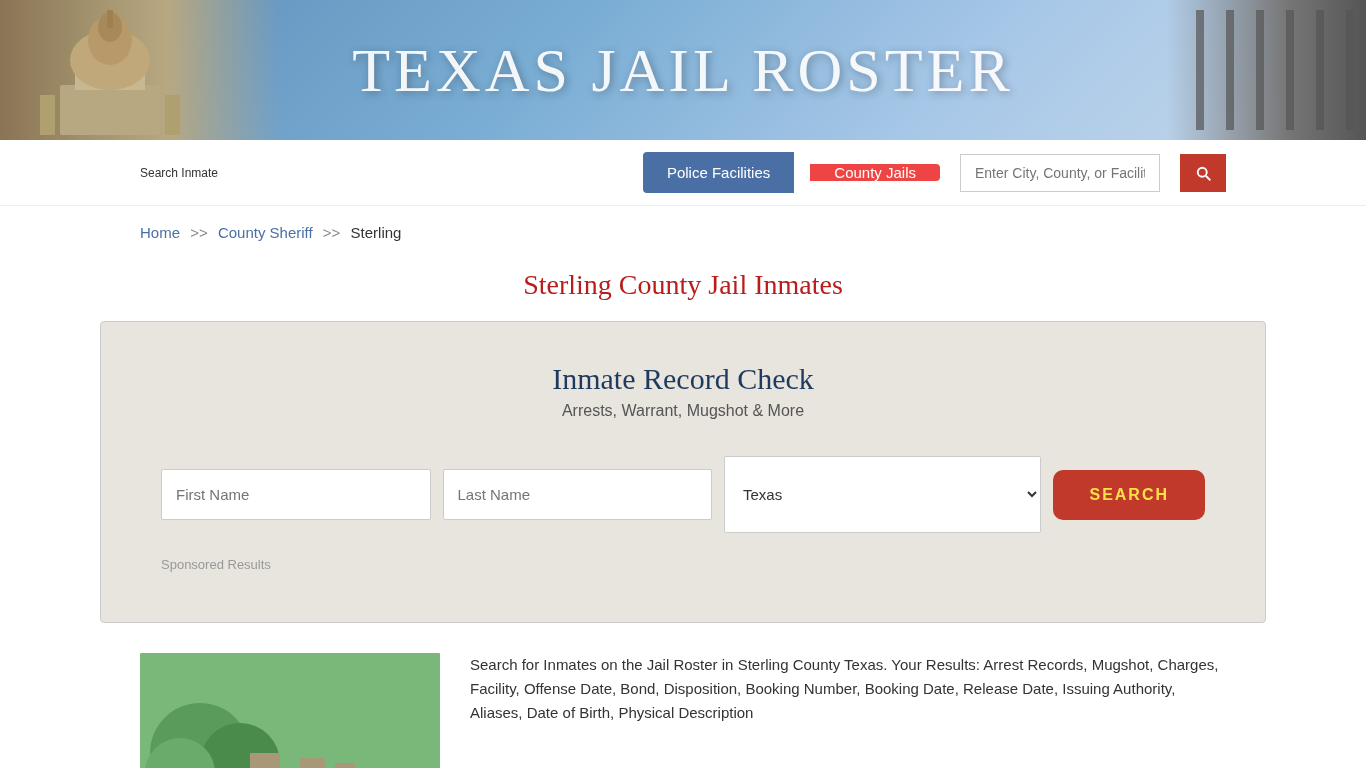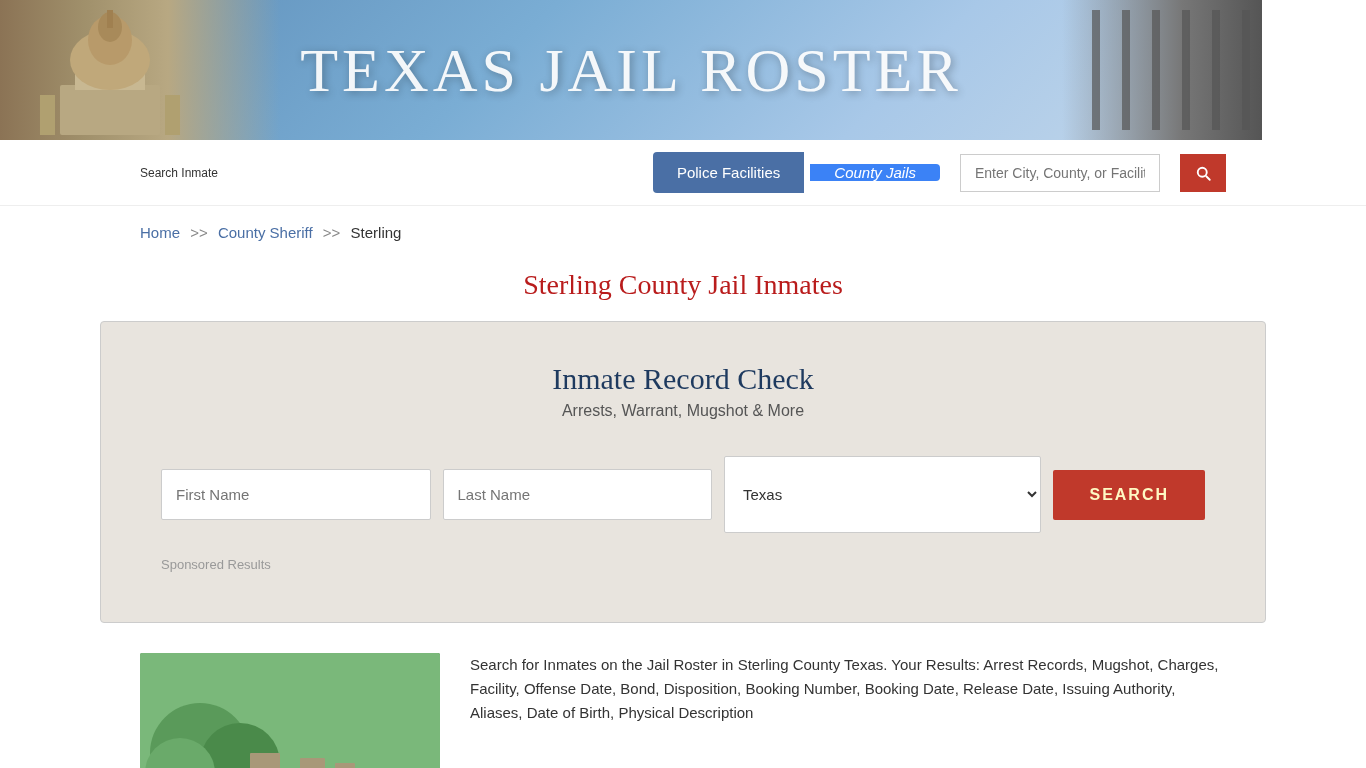--- a/index.html
+++ b/index.html
@@ -1,20 +1,20 @@
 <!DOCTYPE html>
 <html><head>
   <meta charset="utf-8">
   <style>
     * { margin: 0; padding: 0; box-sizing: border-box; }
     body { font-family: Georgia, 'Times New Roman', serif; background: #fff; width: 1366px; min-height: 768px; overflow-x: hidden; }
 
     
     #header-banner {
-      width: 1262px;
+      width: 1366px;
       height: 140px;
       background: linear-gradient(135deg, #5a8ab5 0%, #7aadd4 40%, #a8c8e8 70%, #c5d8ea 100%);
       position: relative;
       display: flex;
       align-items: center;
       justify-content: center;
       overflow: hidden;
     }
     #header-banner .banner-title {
       font-size: 62px;
@@ -64,42 +64,41 @@
     }
     #search-inmate-label {
       font-size: 12px;
       color: #333;
       font-family: Arial, sans-serif;
       flex: 1;
     }
     .nav-buttons {
       display: flex;
       align-items: center;
-      gap: 6px;
+      gap: 16px;
     }
     .nav-btn-police {
       background: #4a6fa5;
       color: white;
       border: none;
       padding: 12px 24px;
       font-size: 15px;
       font-family: Arial, sans-serif;
       cursor: pointer;
       border-radius: 4px 0 0 4px;
     }
     .nav-btn-county {
-      background: #3b82f6;
+      background: #ef4444;
       color: white;
       border: none;
       padding: 0 24px;
       font-size: 15px;
       font-family: Arial, sans-serif;
       cursor: pointer;
       border-radius: 0 4px 4px 0;
-      font-style: italic;
     }
     .search-facility-input {
       border: 1px solid #ccc;
       padding: 10px 14px;
       font-size: 14px;
       font-family: Arial, sans-serif;
       width: 200px;
       color: #999;
       outline: none;
     }
@@ -192,29 +191,29 @@
       font-family: Arial, sans-serif;
       border: 1px solid #ccc;
       background: #fff;
       color: #333;
       outline: none;
       border-radius: 2px;
       cursor: pointer;
     }
     .search-btn-red {
       background: #c0392b;
-      color: #fef9c3;
+      color: #fde047;
       border: none;
       padding: 16px 36px;
       font-size: 16px;
       font-family: Arial, sans-serif;
       letter-spacing: 2px;
       font-weight: bold;
       cursor: pointer;
-      border-radius: 2px;
+      border-radius: 10px;
       text-transform: uppercase;
     }
     .sponsored-label {
       margin-top: 24px;
       font-size: 13px;
       color: #999;
       font-family: Arial, sans-serif;
     }
 
     

